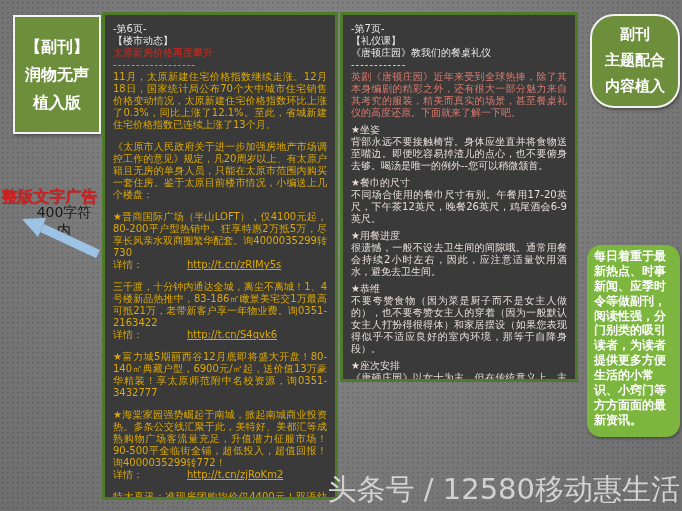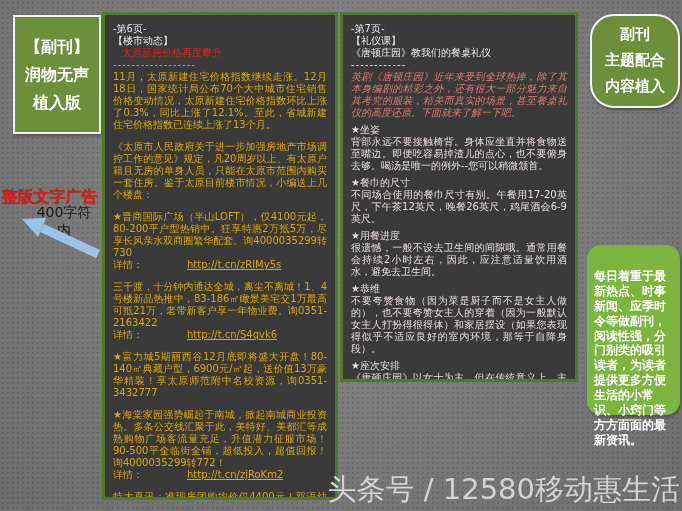--- a/index.html
+++ b/index.html
@@ -23,38 +23,38 @@
   .right-box{left:590px;top:14px;width:86px;height:90px;font-size:15px;line-height:1.72;border-radius:24px;}
   
   .panel{
     background:#3a3a3a;border:3px solid #4e7b28;color:#e6e6e6;
     padding:8px 8px;box-sizing:border-box;overflow:hidden;
     font-size:10px;line-height:1.2;text-align:justify;
   }
   .panel1{left:102px;top:12px;width:236px;height:488px;}
   .panel2{left:340px;top:12px;width:238px;height:370px;}
   .panel .hdr{color:#e8e8e8;}
-  .panel .red-title{color:#cf2a1f;margin-left:9px;}
+  .panel .red-title{color:#cf2a1f;}
   .panel .divider{letter-spacing:1px;}
   .p1-text{color:#dda904;}
   .p1 .divider{color:#dda904;}
   .p2 .divider{color:#e8dcdc;}
-  .p2-intro{color:#d97b6e;font-style:italic;}
+  .p2-intro{color:#d97b6e;}
   .p2-text{color:#e7dddb;}
   .blk{margin-top:10px;}
   .link{color:#dda904;text-decoration:underline;cursor:pointer;padding-left:44px;}
   .sec-title{margin-top:5px;}
   
   .stamp{left:0px;top:187px;width:99px;color:#cf1f1f;font-size:16px;font-weight:bold;
          text-align:center;letter-spacing:0px;text-shadow:0 0 1px rgba(120,0,0,.5);}
   .limit{left:30px;top:204px;width:68px;color:#181818;font-size:14px;text-align:center;}
   
   .note{
-    left:587px;top:245px;width:93px;height:170px;background:#7cb63e;border-radius:14px;
-    color:#ffffff;font-size:12px;font-weight:bold;line-height:1.24;padding:24px 7px;
+    left:587px;top:245px;width:93px;height:192px;background:#7cb63e;border-radius:14px;
+    color:#ffffff;font-size:12px;font-weight:bold;line-height:1.24;padding:4px 7px;
     box-sizing:border-box;text-align:left;box-shadow:1px 2px 3px rgba(0,0,0,0.3);
   }
   
   .caption{right:2px;bottom:1px;color:#d2d2d2;font-size:29px;white-space:nowrap;z-index:5;margin-left:28px;}
   .arrow{left:20px;top:212px;width:84px;height:46px;}
 </style>
 </head>
 <body>
 
 <div class="abs green-box left-box">

